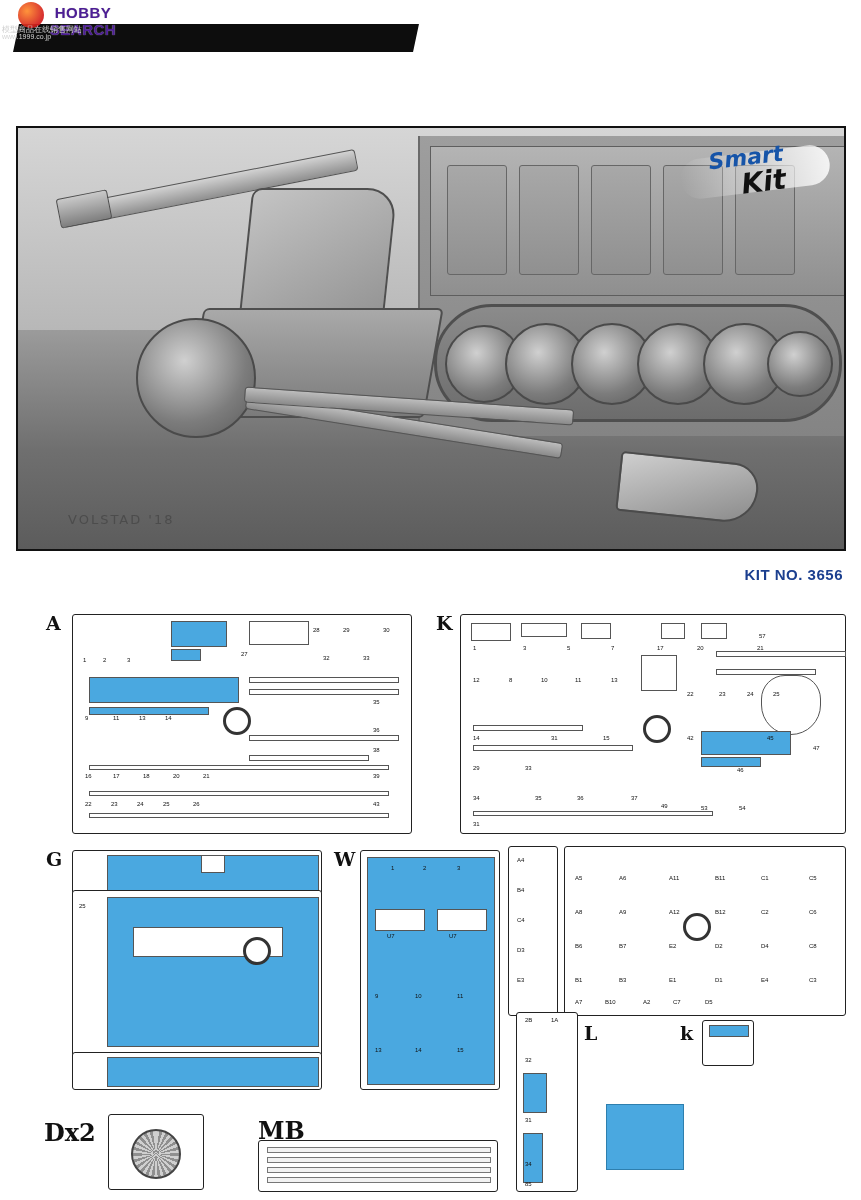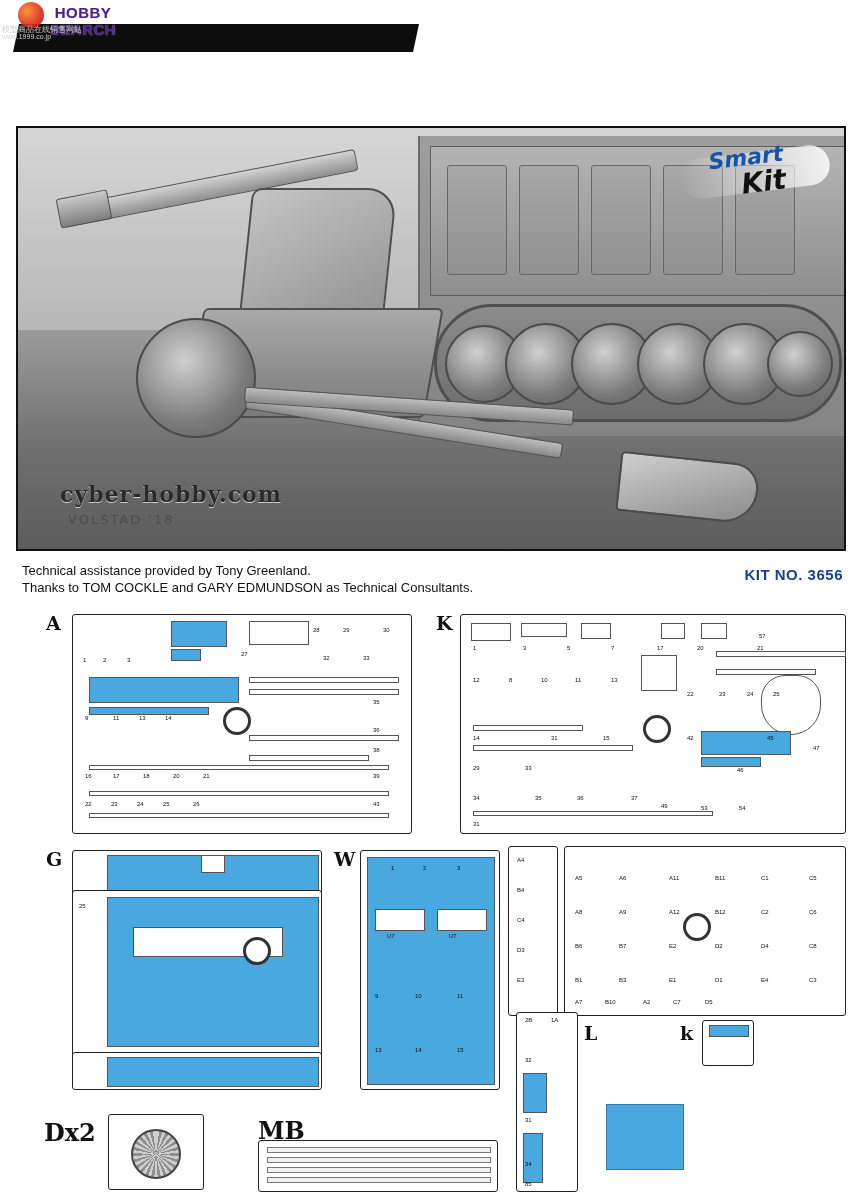--- a/index.html
+++ b/index.html
@@ -371,28 +371,23 @@
       <div class="trail" style="left:200px; top:230px; width:330px; transform:rotate(4deg);"></div>
     </div>
     <div class="spade"></div>
 
     <div class="smart-kit">
       <div class="sk-sweep"></div>
       <div class="sk-smart">Smart</div>
       <div class="sk-kit">Kit</div>
     </div>
 
-    <div class="brand">cyber-hobby.com</div>
     <div class="signature">VOLSTAD '18</div>
   </div>
 
-  <div class="credits">
-    <div>Technical assistance provided by Tony Greenland.</div>
-    <div>Thanks to TOM COCKLE and GARY EDMUNDSON as Technical Consultants.</div>
-  </div>
   <div class="kitno">KIT NO. 3656</div>
 
   <div class="sprue-label" style="left:46px; top:612px;">A</div>
   <div class="sprue" style="left:72px; top:614px; width:340px; height:220px;">
     <div class="cell blue" style="left:98px; top:6px; width:56px; height:26px;"></div>
     <div class="cell blue" style="left:98px; top:34px; width:30px; height:12px;"></div>
     <div class="cell blue" style="left:16px; top:62px; width:150px; height:26px;"></div>
     <div class="cell blue" style="left:16px; top:92px; width:120px; height:8px;"></div>
     <div class="cell white" style="left:176px; top:6px; width:60px; height:24px;"></div>
     <div class="cell white" style="left:176px; top:62px; width:150px; height:6px;"></div>

